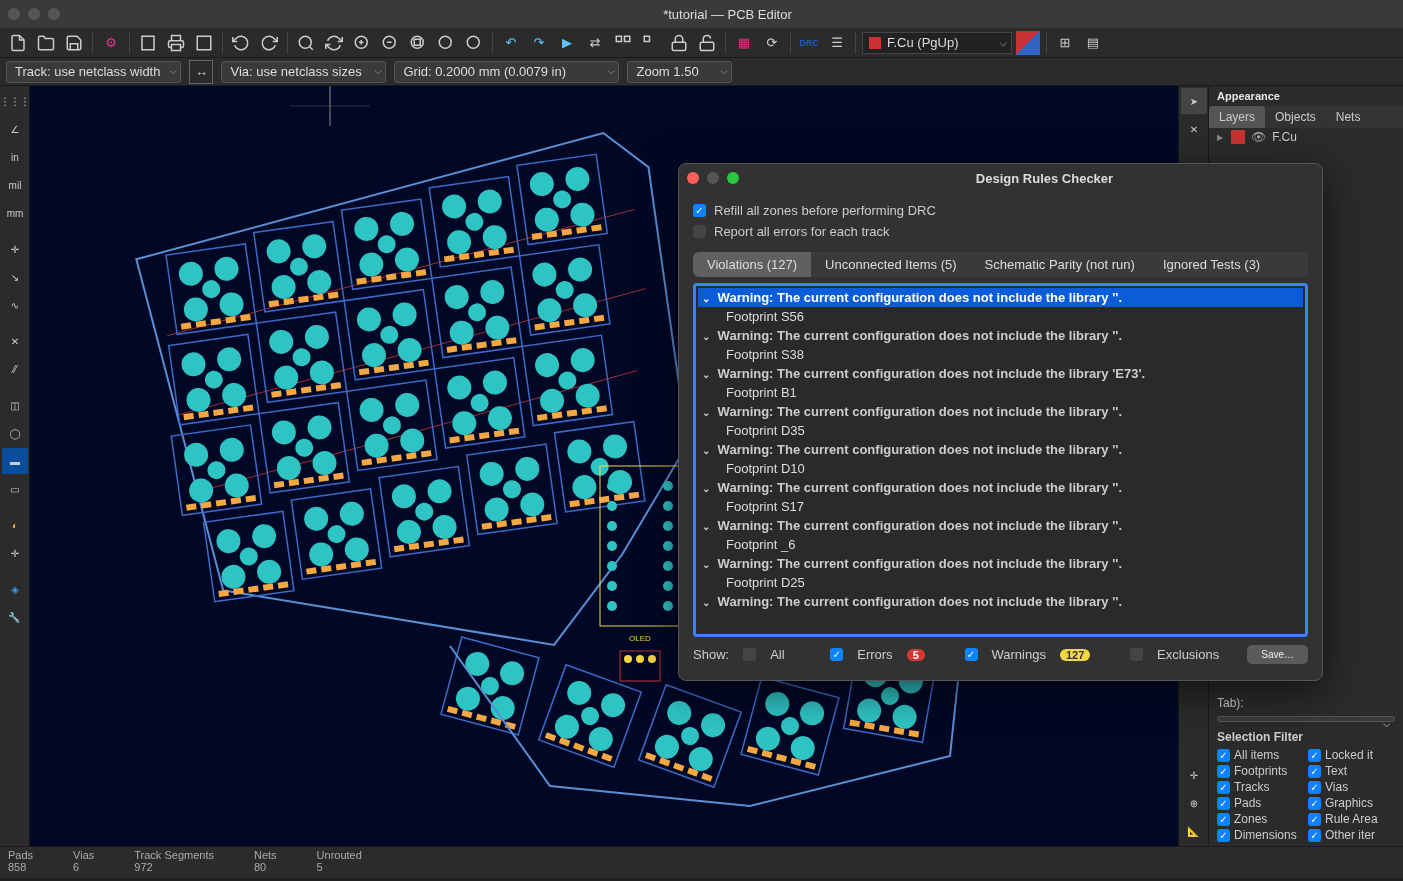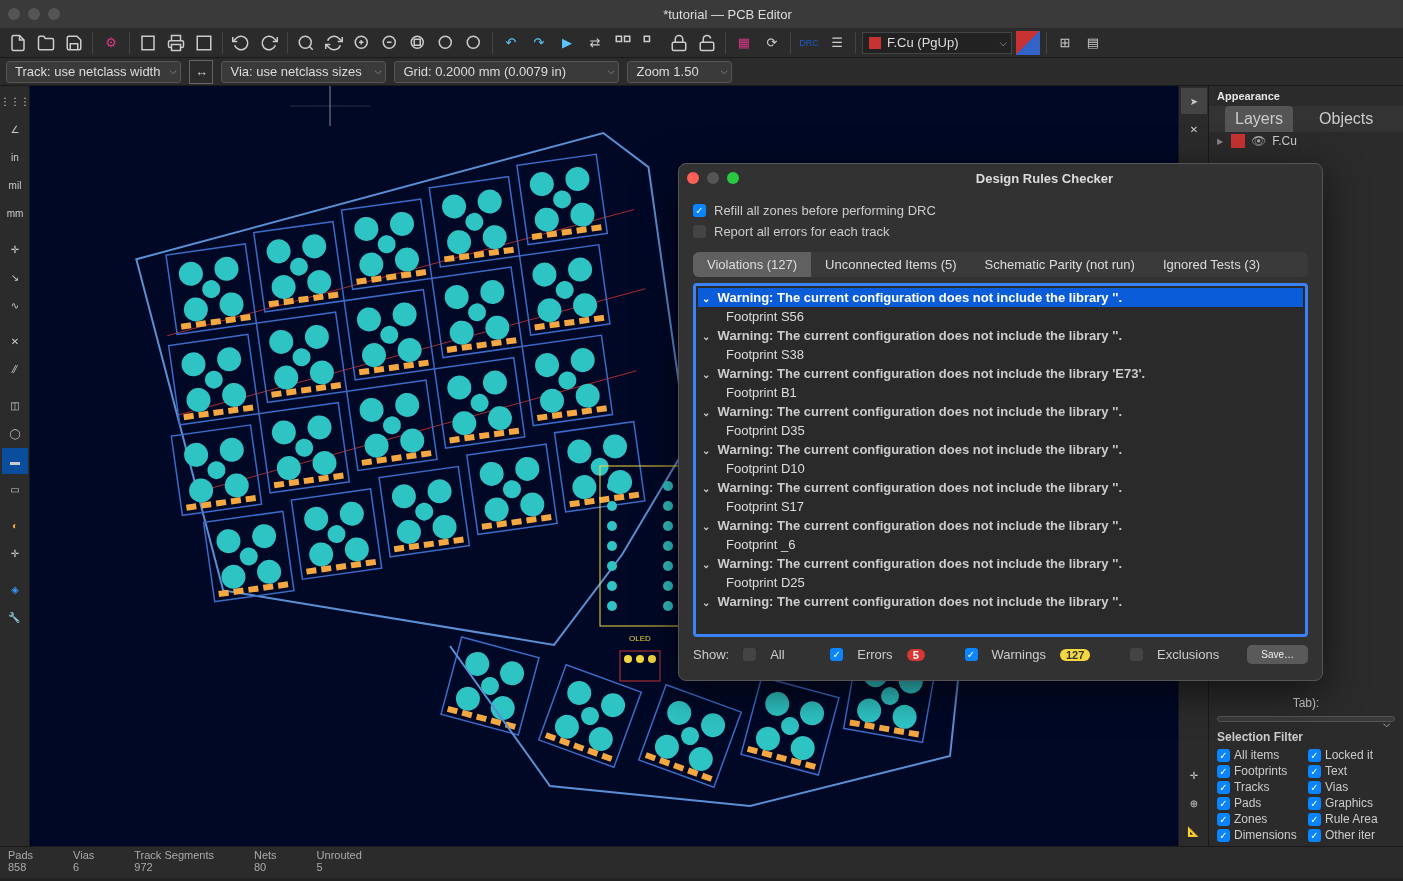--- a/index.html
+++ b/index.html
@@ -20,21 +20,21 @@
 .dropdown .chev { position: absolute; right: 4px; font-size: 9px; color: #999; }
 .main-area { display: flex; height: 760px; }
 .left-tools { width: 30px; background: #2b2b2b; display: flex; flex-direction: column; gap: 2px; padding: 2px; border-right: 1px solid #1a1a1a; }
 .ltool { width: 26px; height: 26px; display: flex; align-items: center; justify-content: center; cursor: pointer; color: #ccc; font-size: 10px; }
 .ltool.active { background: #0a4d9c; }
 .canvas { flex: 1; background: #000826; position: relative; overflow: hidden; }
 .right-tools { width: 30px; background: #2b2b2b; display: flex; flex-direction: column; gap: 2px; padding: 2px; border-left: 1px solid #1a1a1a; }
 .right-panel { width: 195px; background: #2b2b2b; border-left: 1px solid #1a1a1a; display: flex; flex-direction: column; overflow: hidden; }
 .panel-hdr { padding: 4px 8px; color: #e5e5e5; font-size: 11px; font-weight: bold; }
 .tabs { display: flex; background: #333; }
-.tab { padding: 4px 10px; font-size: 16px; cursor: pointer; color: #ccc; margin-left: 16px; }
+.tab { padding: 4px 10px; font-size: 12px; cursor: pointer; color: #ccc; }
 .tab.active { background: #555; border-radius: 4px 4px 0 0; }
 .layer-row { display: flex; align-items: center; gap: 6px; padding: 2px 8px; font-size: 12px; }
 .layer-row .tri { font-size: 8px; color: #888; width: 8px; }
 .layer-row .swatch { width: 14px; height: 14px; }
 .layer-row .eye { font-size: 12px; color: #aaa; cursor: pointer; }
 .sel-filter { padding: 4px 8px; }
 .sel-filter .hdr { font-size: 12px; color: #ccc; margin-bottom: 4px; font-weight: bold; }
 .filter-grid { display: grid; grid-template-columns: 1fr 1fr; gap: 2px 4px; font-size: 12px; }
 .filter-item { display: flex; align-items: center; gap: 4px; white-space: nowrap; overflow: hidden; }
 .cb { width: 13px; height: 13px; background: #0a84ff; border-radius: 3px; display: flex; align-items: center; justify-content: center; color: white; font-size: 10px; flex-shrink: 0; }
@@ -201,21 +201,21 @@
   <div class="tbtn">
       <svg viewBox="0 0 24 24" fill="none" stroke="currentColor" stroke-width="2">
         <rect x="3" y="11" width="18" height="11" rx="2"></rect>
         <path d="M7 11V7a5 5 0 0 1 9.9-1"></path>
       </svg>
     </div>
   <div class="tsep"></div>
   <div class="tbtn" style="color:#d93684">▦</div>
   <div class="tbtn">⟳</div>
   <div class="tsep"></div>
-  <div class="tbtn" style="color:#1a5cc8;font-weight:normal;font-size:9px">DRC</div>
+  <div class="tbtn" style="color:#1a5cc8;font-weight:bold;font-size:9px">DRC</div>
   <div class="tbtn">☰</div>
   <div class="tsep"></div>
   <div class="layer-select">
     <span class="sq"></span>
     <span>F.Cu (PgUp)</span>
     <span class="chev">⌵</span>
   </div>
   <div class="tbtn" style="background:linear-gradient(135deg,#c83232 50%,#3264c8 50%)"></div>
   <div class="tsep"></div>
   <div class="tbtn">⊞</div>
@@ -370,21 +370,21 @@
       <div class="tab">Nets</div>
     </div>
     <div style="flex:1;overflow:hidden">
       <div class="layer-row">
         <span class="tri">▶</span>
         <span class="swatch" style="background:#c83232"></span>
         <span class="eye">👁</span>
         <span>F.Cu</span>
       </div>
     </div>
-    <div style="padding:2px 8px;font-size:12px;text-align:center">Tab):</div>
+    <div style="padding:2px 8px;font-size:12px;text-align:left">Tab):</div>
     <div class="net-tab-sel">
         <span class="chev">⌵</span>
       </div>
     <div class="sel-filter">
       <div class="hdr">Selection Filter</div>
       <div class="filter-grid" id="filter-grid">
           <div class="filter-item">
             <span class="cb">✓</span>
             <span>All items</span>
           </div>

